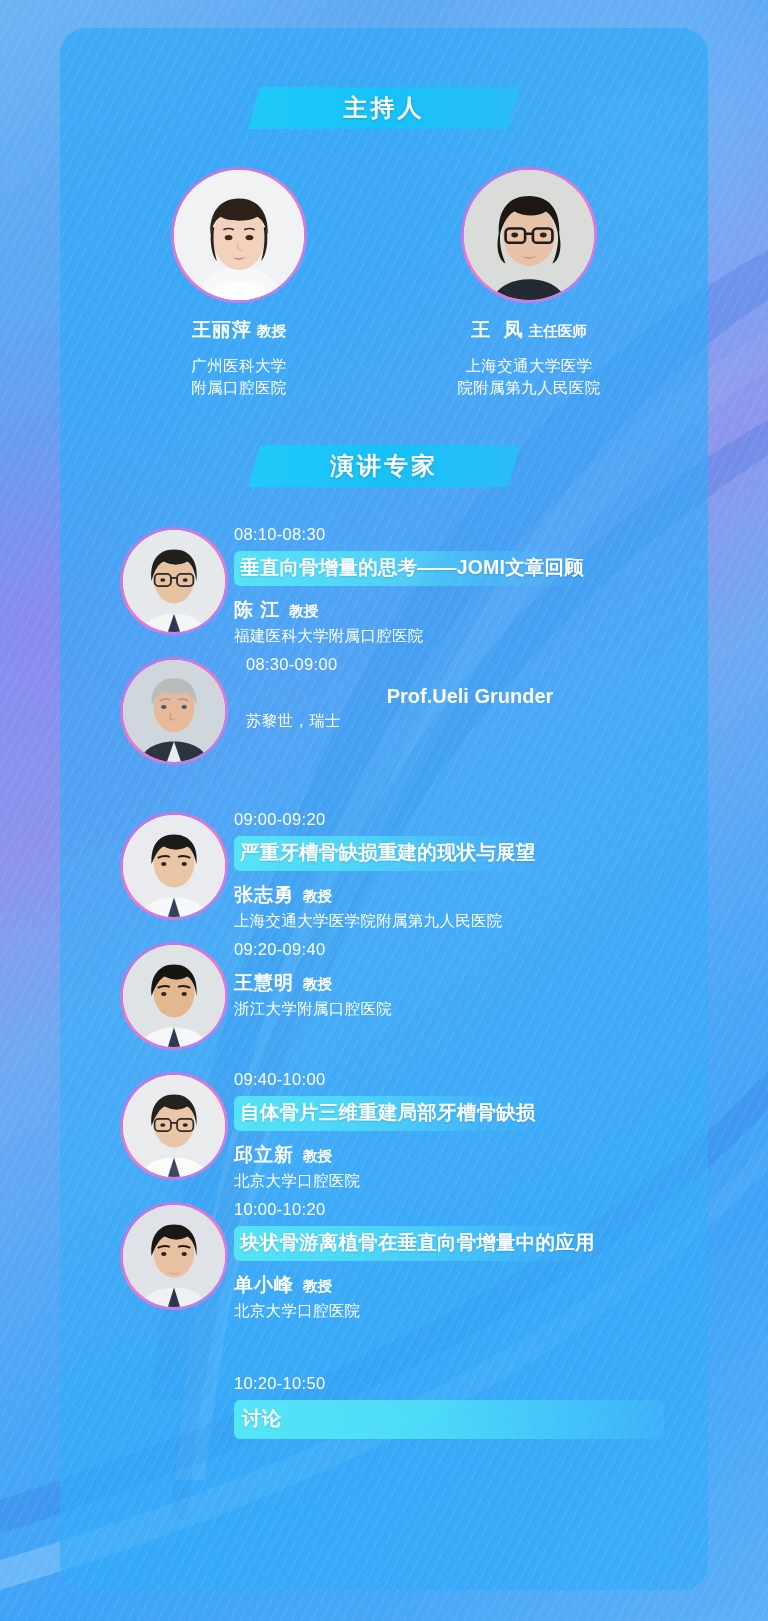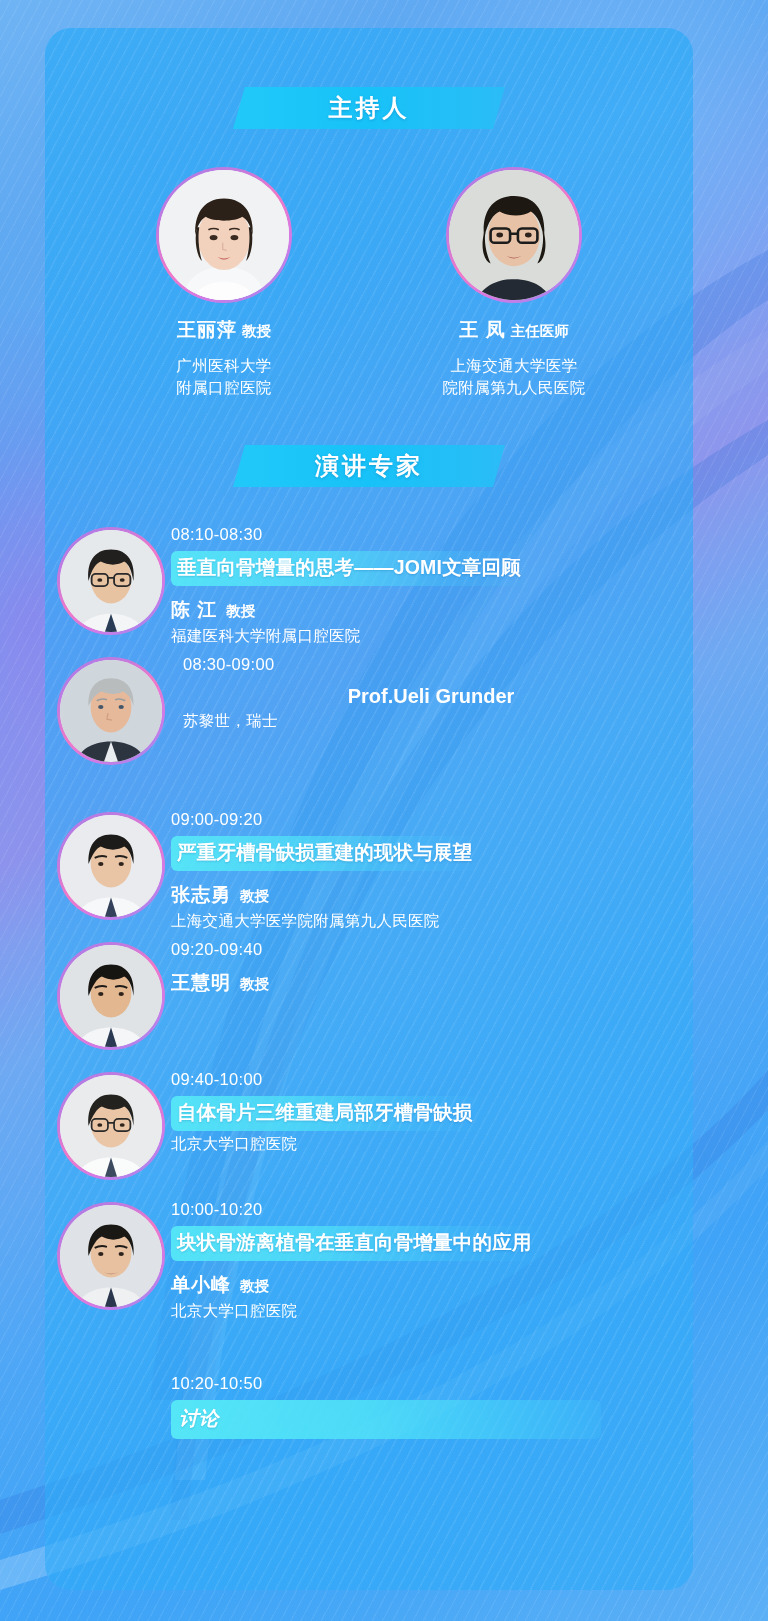--- a/index.html
+++ b/index.html
@@ -63,21 +63,21 @@
         rgba(255,255,255,0) 1.2px,
         rgba(255,255,255,0) 9px);
     pointer-events: none;
   }
 
   .swoosh-wrap { position: absolute; inset: 0; pointer-events: none; }
 
   
   .card {
     position: absolute;
-    left: 45px; top: 28px;
+    left: 60px; top: 28px;
     width: 648px; height: 1562px;
     border-radius: 26px;
     background: linear-gradient(178deg,
         rgba(45,169,247,.72) 0%,
         rgba(45,170,248,.62) 40%,
         rgba(50,173,248,.58) 72%,
         rgba(48,170,248,.66) 100%);
     overflow: hidden;
   }
   .card-inner-lines {
@@ -142,37 +142,38 @@
     position: relative;
   }
   .avatar-photo svg { display: block; width: 100%; height: 100%; }
 
   .host-name {
     margin-top: 14px;
     color: #ffffff;
     font-size: 19px;
     font-weight: bold;
     letter-spacing: 1px;
+    font-family: Liberation Mono, monospace;
   }
   .host-name .title-sm {
     font-size: 14.5px;
     font-weight: bold;
     letter-spacing: 0;
     margin-left: 5px;
   }
   .host-org {
     color: #ffffff;
     font-size: 15.5px;
     line-height: 1.42;
     margin-top: 12px;
     letter-spacing: .4px;
   }
 
   
-  .sessions { margin-top: 6px; }
+  .sessions { margin-top: 6px; padding-left: 48px; }
   .session {
     position: relative;
     display: flex;
     align-items: flex-start;
     padding-left: 6px;
     min-height: 130px;
   }
   .session .avatar-col {
     width: 120px;
     flex: 0 0 120px;
@@ -229,21 +230,20 @@
     letter-spacing: .3px;
   }
 
   .session.discussion { min-height: 90px; }
   .session.discussion .body { padding-top: 2px; margin-top: 44px; }
   .topic.wide {
     display: block;
     width: 430px;
     padding: 6px 10px 7px 8px;
     background: linear-gradient(90deg, rgba(86,233,247,.95) 0%, rgba(80,226,248,.85) 45%, rgba(72,212,250,.55) 80%, rgba(70,200,250,.22) 100%);
-    font-style: italic;
   }
 </style>
 </head>
 <body>
 
 <div id="poster">
 
   <div class="bloom-purple"></div>
   <div class="bloom-blue-top"></div>
   <div class="bloom-blue-bottom"></div>
@@ -459,20 +459,21 @@
                   <path d="M44 66 q6 3 12 0 q-6 3 -12 0 Z" fill="#a9645a"></path>
                 </svg>
               </div>
             </div>
           </div>
           <div class="body">
             <div class="time">09:20-09:40</div>
             <div class="speaker">
               <span>王慧明</span><span class="title-sm">教授</span>
             </div>
+            <div class="org">浙江大学附属口腔医院</div>
           </div>
         </div>
 
         <div class="session">
           <div class="avatar-col">
             <div class="avatar-ring small">
               <div class="avatar-photo">
                 <svg viewBox="0 0 100 100">
                   <rect width="100" height="100" fill="#e9ebed"></rect>
                   <path d="M50 81 C31 81 19 90 17 100 L83 100 C81 90 69 81 50 81 Z" fill="#fafbfb"></path>
@@ -485,20 +486,23 @@
                   <ellipse cx="39" cy="49" rx="2.4" ry="1.8" fill="#2d231c"></ellipse>
                   <ellipse cx="61" cy="49" rx="2.4" ry="1.8" fill="#2d231c"></ellipse>
                   <path d="M44 66 q6 3 12 0 q-6 3 -12 0 Z" fill="#a9645a"></path>
                 </svg>
               </div>
             </div>
           </div>
           <div class="body">
             <div class="time">09:40-10:00</div>
             <div class="topic">自体骨片三维重建局部牙槽骨缺损</div>
+            <div class="speaker">
+              <span>邱立新</span><span class="title-sm">教授</span>
+            </div>
             <div class="org">北京大学口腔医院</div>
           </div>
         </div>
 
         <div class="session">
           <div class="avatar-col">
             <div class="avatar-ring small">
               <div class="avatar-photo">
                 <svg viewBox="0 0 100 100">
                   <rect width="100" height="100" fill="#dfe2e6"></rect>

